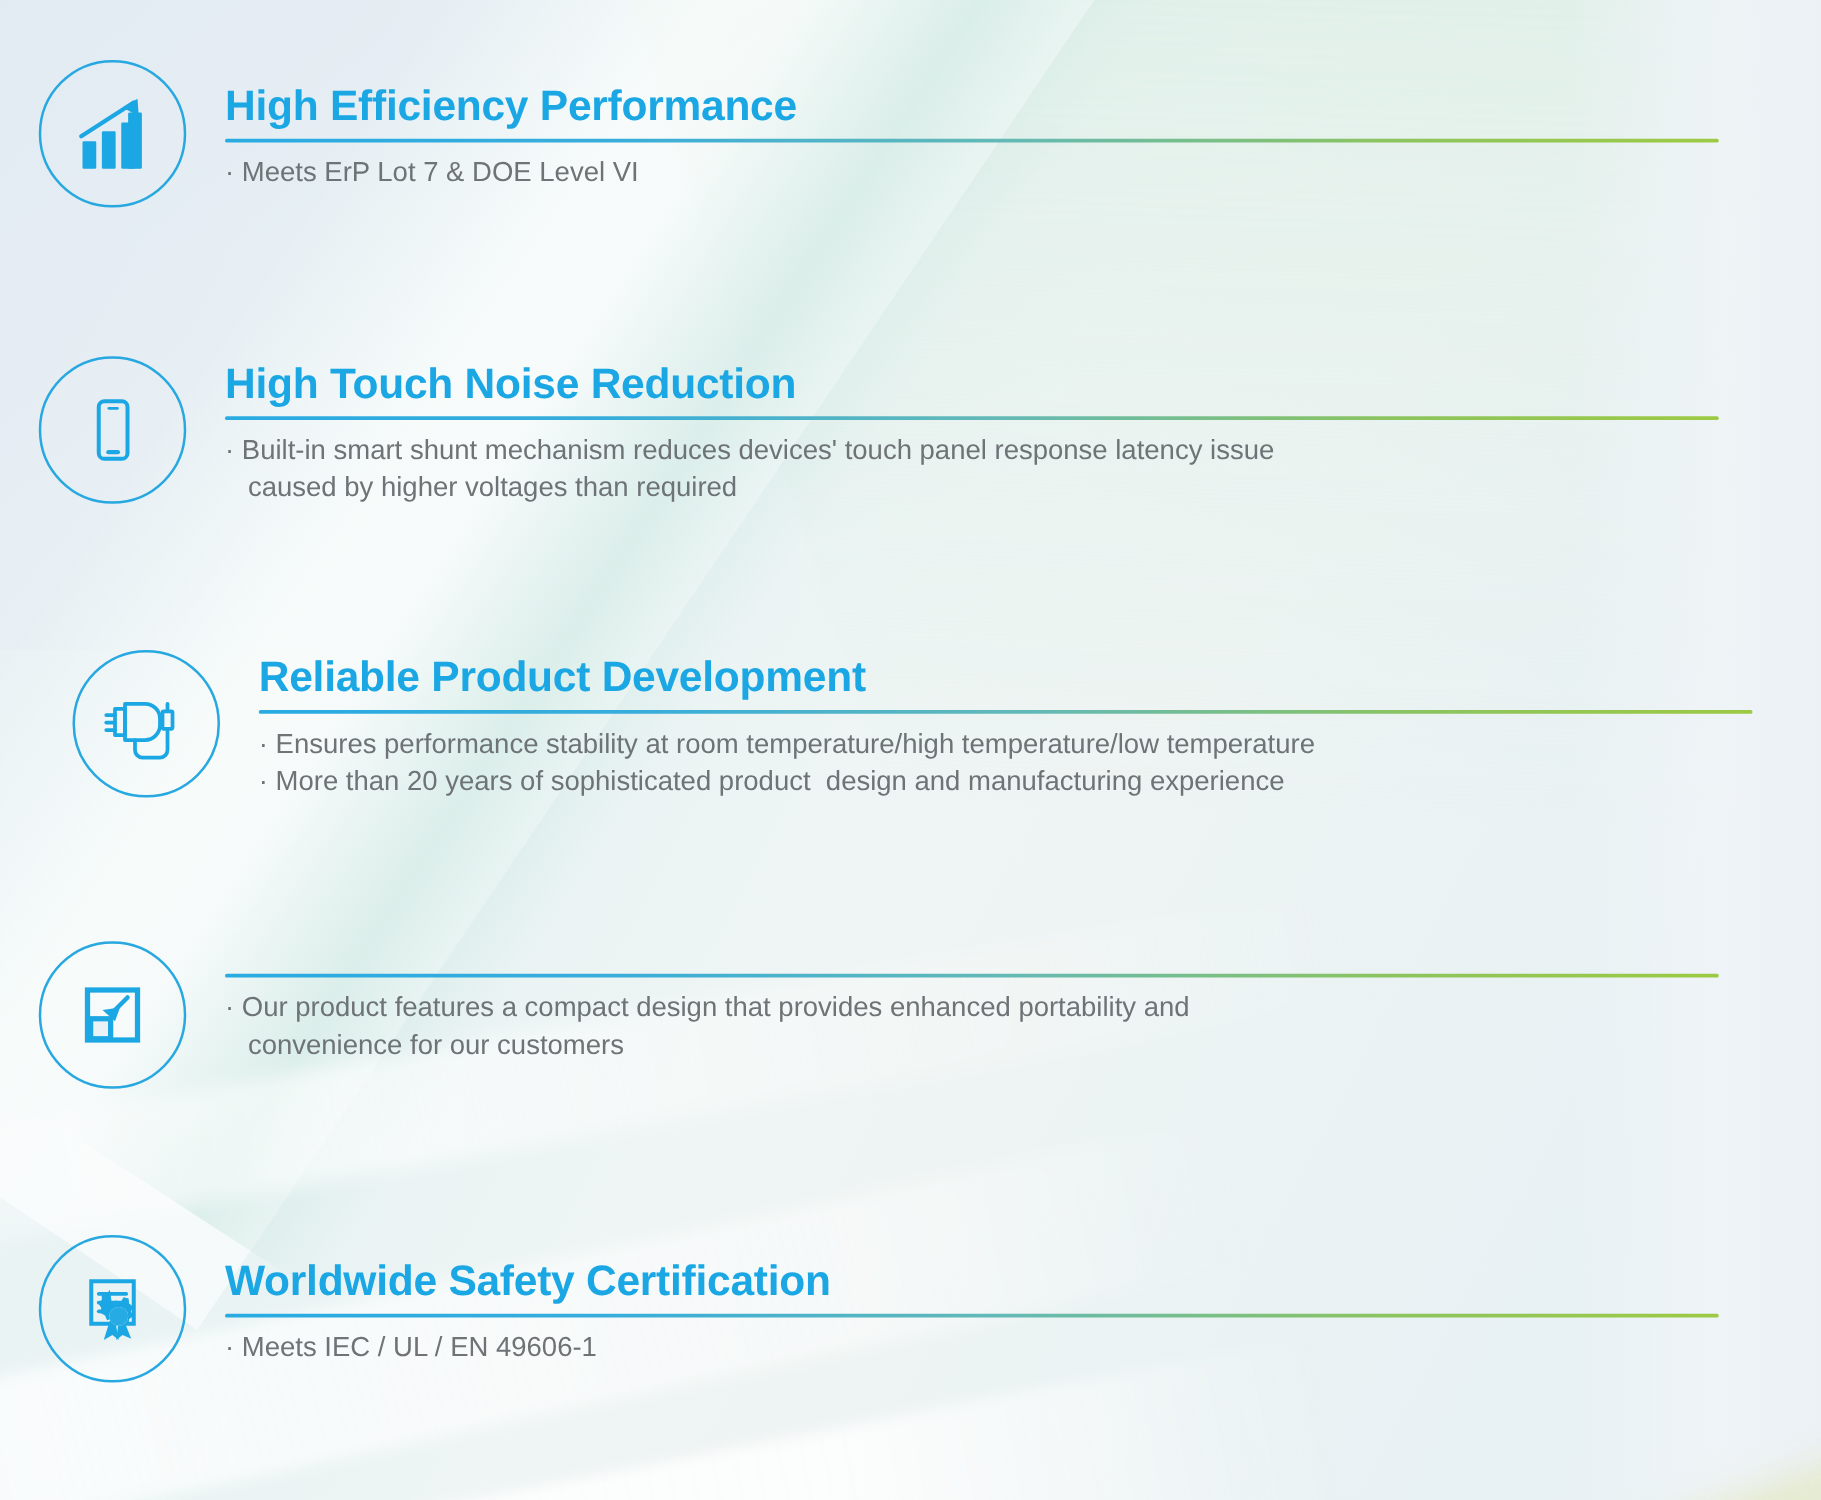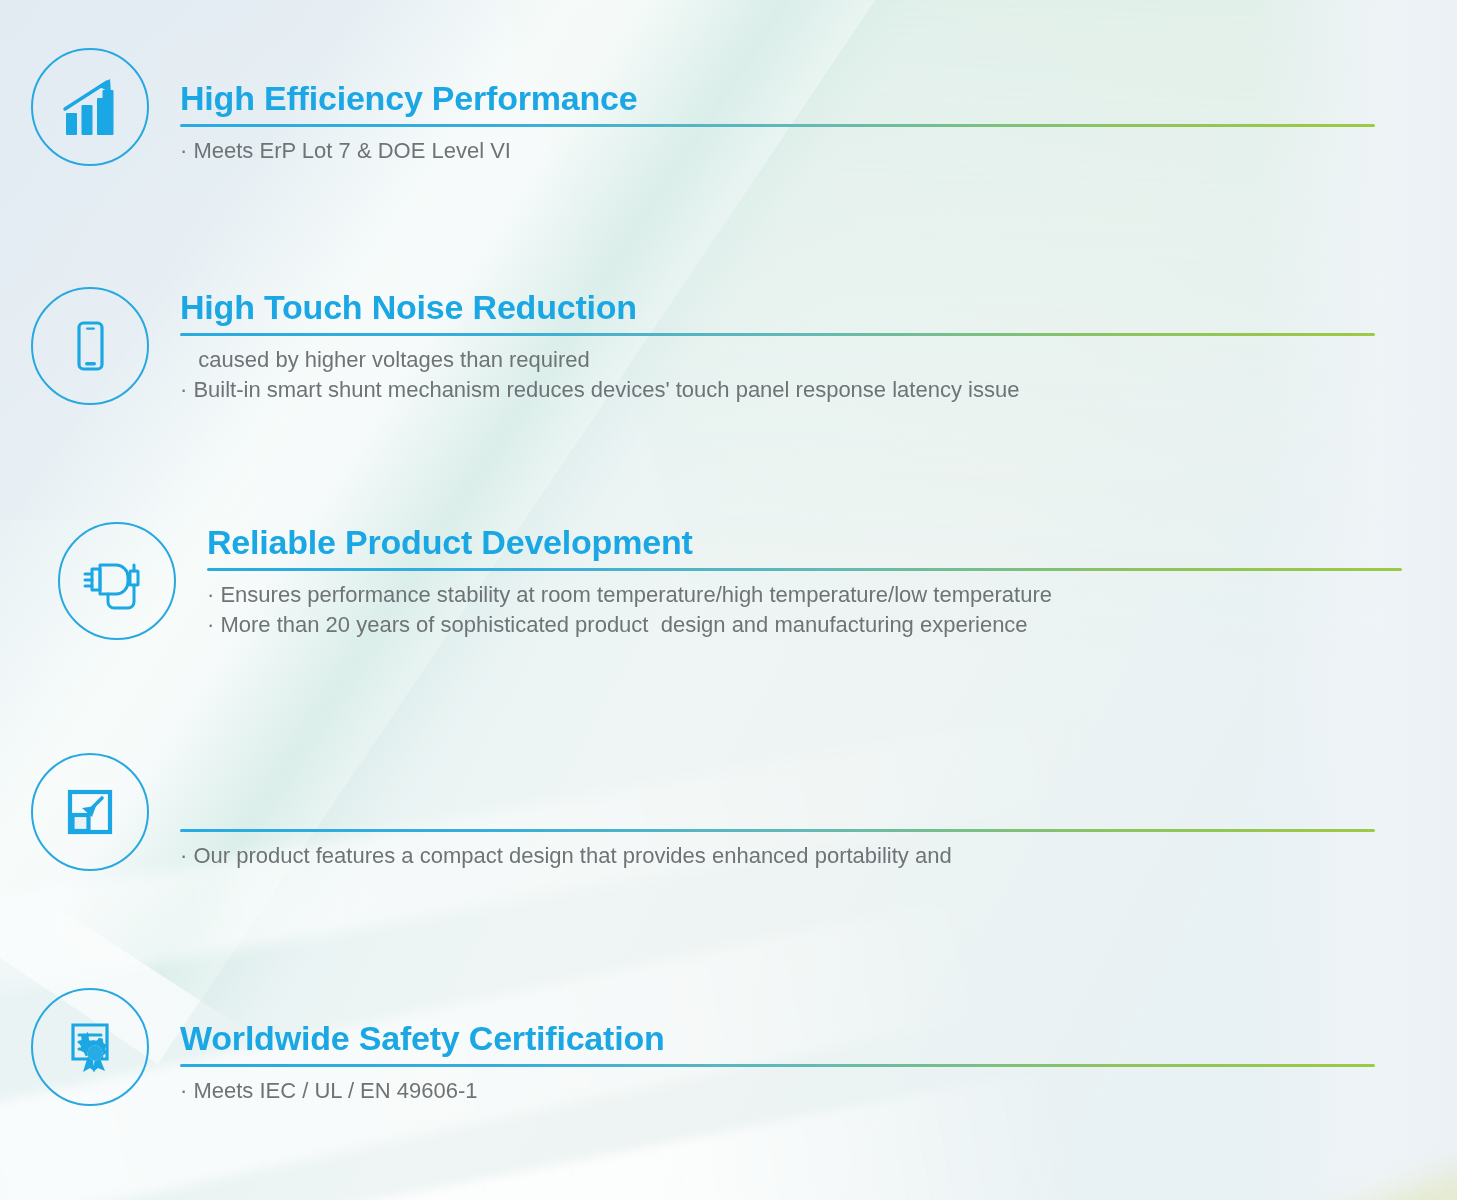--- a/index.html
+++ b/index.html
@@ -120,21 +120,21 @@
   
   .features {
     position: absolute;
     inset: 0;
   }
   .feature-row {
     position: absolute;
     left: 0;
     width: 1457px;
     display: flex;
-    align-items: flex-end;
+    align-items: center;
   }
   .feature-icon-wrap {
     width: 180px;
     flex: 0 0 180px;
     display: flex;
     justify-content: center;
   }
   .icon-circle {
     width: 118px;
     height: 118px;
@@ -230,22 +230,22 @@
             <rect x="25" y="13" width="23" height="46" rx="4.5" ry="4.5" fill="none" stroke="#1BA7E3" stroke-width="3.2"></rect>
             <rect x="32" y="17.5" width="9" height="2.2" rx="1.1" fill="#1BA7E3"></rect>
             <rect x="31" y="52" width="11" height="3.4" rx="1.7" fill="#1BA7E3"></rect>
           </svg>
         </div>
       </div>
       <div class="feature-body">
         <h2 class="feature-title">High Touch Noise Reduction</h2>
         <div class="feature-divider"></div>
         <div class="feature-lines">
+          <div class="feature-line">· Built-in smart shunt mechanism reduces devices' touch panel response latency issue</div>
           <div class="feature-line">   caused by higher voltages than required</div>
-          <div class="feature-line">· Built-in smart shunt mechanism reduces devices' touch panel response latency issue</div>
         </div>
       </div>
     </div>
 
     <div class="feature-row" style="top:518px;margin-left:27px;">
       <div class="feature-icon-wrap">
         <div class="icon-circle">
           <svg width="78" height="72" viewBox="0 0 78 72" aria-hidden="true">
             <g fill="none" stroke="#1BA7E3" stroke-width="3" stroke-linejoin="round" stroke-linecap="round">
 
@@ -288,20 +288,21 @@
               <path d="M48 22 L36 34"></path>
             </g>
             <path d="M33 37 L47 35 L37 26 Z" fill="#1BA7E3" transform="rotate(180 37.5 33.5)"></path>
           </svg>
         </div>
       </div>
       <div class="feature-body">
         <div class="feature-divider"></div>
         <div class="feature-lines">
           <div class="feature-line">· Our product features a compact design that provides enhanced portability and</div>
+          <div class="feature-line">   convenience for our customers</div>
         </div>
       </div>
     </div>
 
     <div class="feature-row" style="top:988px;">
       <div class="feature-icon-wrap">
         <div class="icon-circle">
           <svg width="72" height="72" viewBox="0 0 72 72" aria-hidden="true">
 
             <path d="M19 14 h34 v34 h-34 z" fill="none" stroke="#1BA7E3" stroke-width="3.2"></path>

